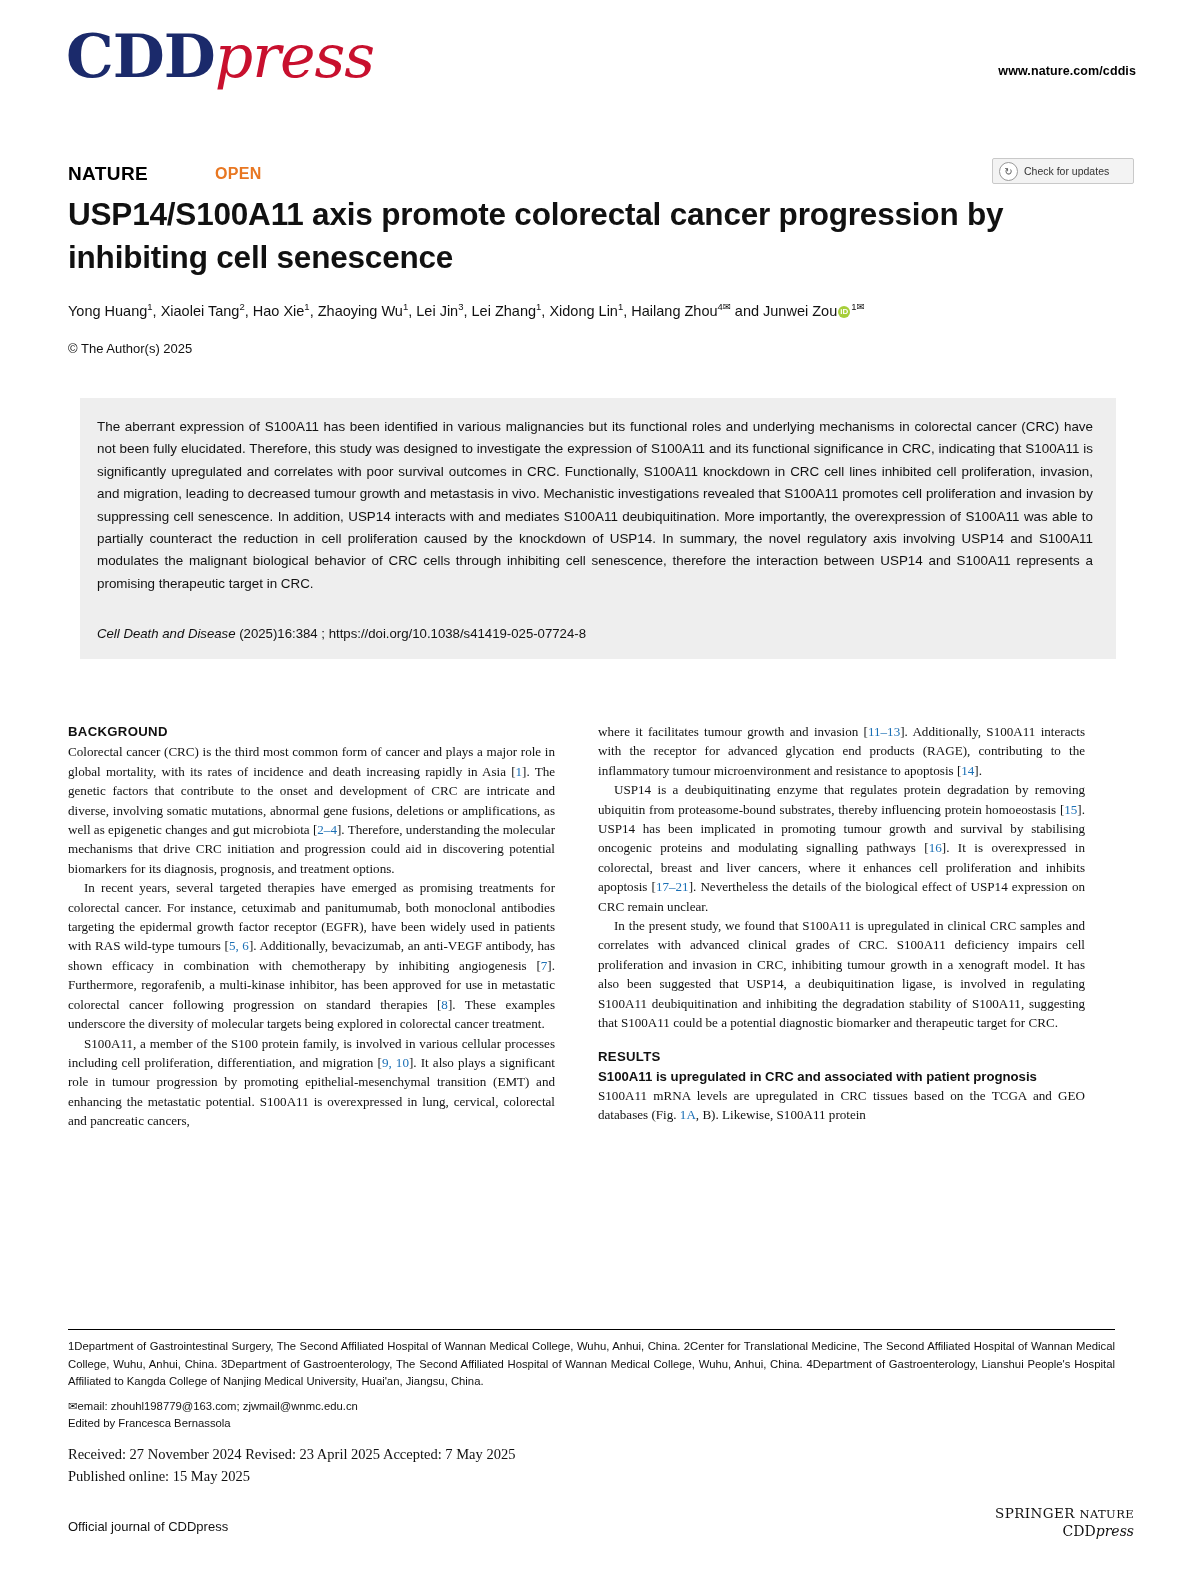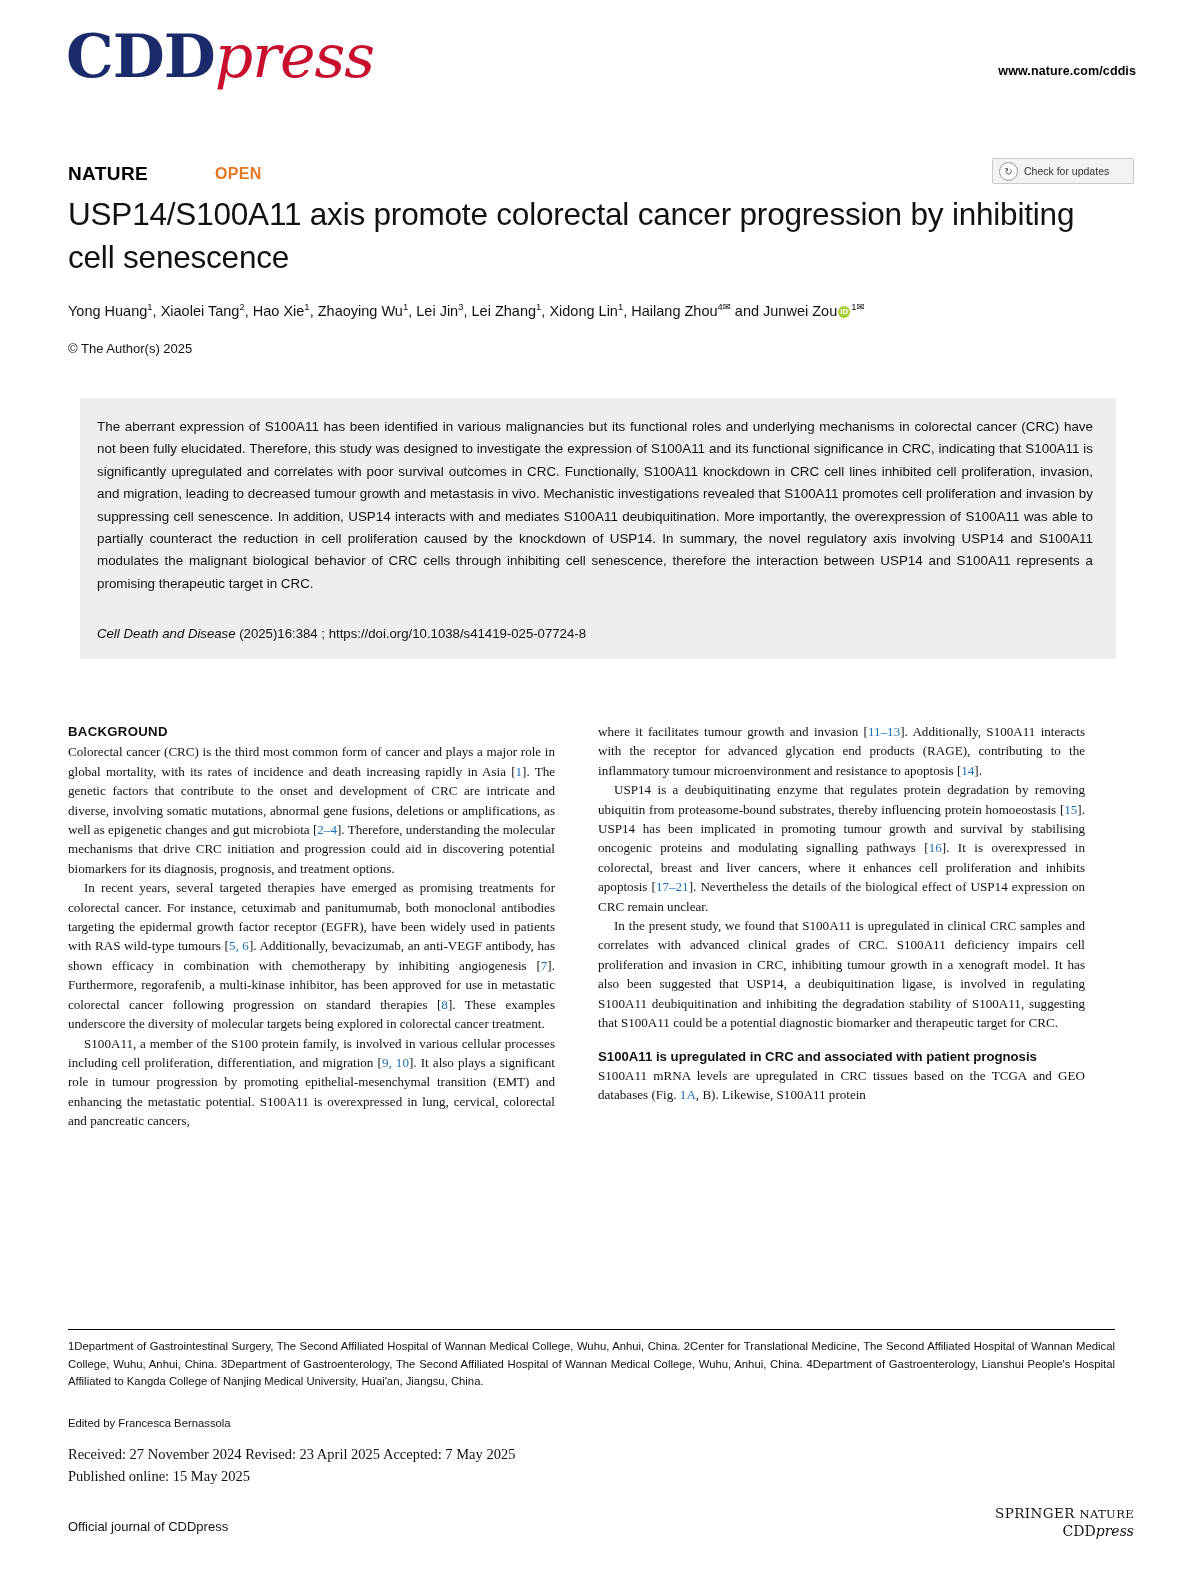--- a/index.html
+++ b/index.html
@@ -107,21 +107,21 @@
     white-space: nowrap;
   }
 
   .title {
     position: absolute;
     left: 68px;
     top: 193px;
     width: 1040px;
     font-size: 31.5px;
     line-height: 43px;
-    font-weight: 400;
+    font-weight: 700;
     color: #111;
     letter-spacing: -0.2px;
   }
 
   .authors {
     position: absolute;
     left: 68px;
     top: 296px;
     width: 1050px;
     font-size: 14.5px;
@@ -313,26 +313,28 @@
     <p><span>Colorectal cancer (CRC) is the third most common form of cancer and plays a major role in global mortality, with its rates of incidence and death increasing rapidly in Asia [</span><span class="ref">1</span><span>]. The genetic factors that contribute to the onset and development of CRC are intricate and diverse, involving somatic mutations, abnormal gene fusions, deletions or amplifications, as well as epigenetic changes and gut microbiota [</span><span class="ref">2–4</span><span>]. Therefore, understanding the molecular mechanisms that drive CRC initiation and progression could aid in discovering potential biomarkers for its diagnosis, prognosis, and treatment options.</span></p>
     <p class="indent"><span>In recent years, several targeted therapies have emerged as promising treatments for colorectal cancer. For instance, cetuximab and panitumumab, both monoclonal antibodies targeting the epidermal growth factor receptor (EGFR), have been widely used in patients with RAS wild-type tumours [</span><span class="ref">5, 6</span><span>]. Additionally, bevacizumab, an anti-VEGF antibody, has shown efficacy in combination with chemotherapy by inhibiting angiogenesis [</span><span class="ref">7</span><span>]. Furthermore, regorafenib, a multi-kinase inhibitor, has been approved for use in metastatic colorectal cancer following progression on standard therapies [</span><span class="ref">8</span><span>]. These examples underscore the diversity of molecular targets being explored in colorectal cancer treatment.</span></p>
     <p class="indent"><span>S100A11, a member of the S100 protein family, is involved in various cellular processes including cell proliferation, differentiation, and migration [</span><span class="ref">9, 10</span><span>]. It also plays a significant role in tumour progression by promoting epithelial-mesenchymal transition (EMT) and enhancing the metastatic potential. S100A11 is overexpressed in lung, cervical, colorectal and pancreatic cancers,</span></p>
   </div>
 
   <div class="col col-right">
     <p><span>where it facilitates tumour growth and invasion [</span><span class="ref">11–13</span><span>]. Additionally, S100A11 interacts with the receptor for advanced glycation end products (RAGE), contributing to the inflammatory tumour microenvironment and resistance to apoptosis [</span><span class="ref">14</span><span>].</span></p>
     <p class="indent"><span>USP14 is a deubiquitinating enzyme that regulates protein degradation by removing ubiquitin from proteasome-bound substrates, thereby influencing protein homoeostasis [</span><span class="ref">15</span><span>]. USP14 has been implicated in promoting tumour growth and survival by stabilising oncogenic proteins and modulating signalling pathways [</span><span class="ref">16</span><span>]. It is overexpressed in colorectal, breast and liver cancers, where it enhances cell proliferation and inhibits apoptosis [</span><span class="ref">17–21</span><span>]. Nevertheless the details of the biological effect of USP14 expression on CRC remain unclear.</span></p>
     <p class="indent">In the present study, we found that S100A11 is upregulated in clinical CRC samples and correlates with advanced clinical grades of CRC. S100A11 deficiency impairs cell proliferation and invasion in CRC, inhibiting tumour growth in a xenograft model. It has also been suggested that USP14, a deubiquitination ligase, is involved in regulating S100A11 deubiquitination and inhibiting the degradation stability of S100A11, suggesting that S100A11 could be a potential diagnostic biomarker and therapeutic target for CRC.</p>
     <div class="sec-gap"></div>
+    <h2>RESULTS</h2>
     <h3>S100A11 is upregulated in CRC and associated with patient prognosis</h3>
     <p><span>S100A11 mRNA levels are upregulated in CRC tissues based on the TCGA and GEO databases (Fig. </span><span class="ref">1A</span><span>, B). Likewise, S100A11 protein</span></p>
   </div>
 
   <div class="footer-rule"></div>
   <div class="affil">1Department of Gastrointestinal Surgery, The Second Affiliated Hospital of Wannan Medical College, Wuhu, Anhui, China. 2Center for Translational Medicine, The Second Affiliated Hospital of Wannan Medical College, Wuhu, Anhui, China. 3Department of Gastroenterology, The Second Affiliated Hospital of Wannan Medical College, Wuhu, Anhui, China. 4Department of Gastroenterology, Lianshui People's Hospital Affiliated to Kangda College of Nanjing Medical University, Huai'an, Jiangsu, China.</div>
+  <div class="affil" style="top:1398px;">✉email: zhouhl198779@163.com; zjwmail@wnmc.edu.cn</div>
   <div class="edited">Edited by Francesca Bernassola</div>
   <div class="dates">
     <div>Received: 27 November 2024 Revised: 23 April 2025 Accepted: 7 May 2025</div>
     <div>Published online: 15 May 2025</div>
   </div>
   <div class="official">Official journal of CDDpress</div>
   <div class="springer">
     <div class="sn"><span>SPRINGER</span> <span class="sm">NATURE</span></div>
     <div class="cddp"><span>CDD</span><i>press</i></div>
   </div>

